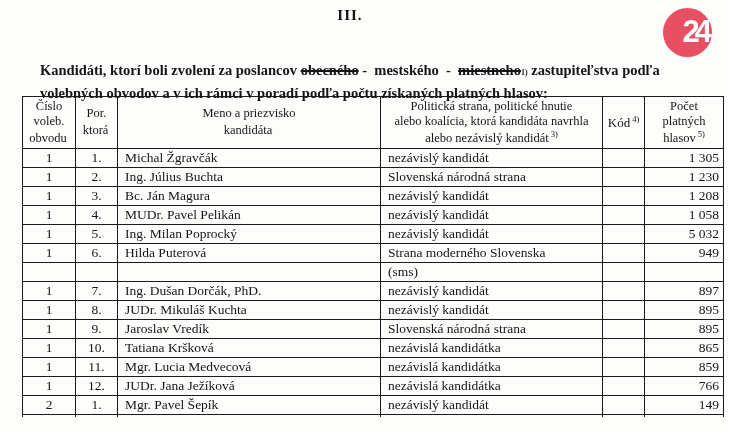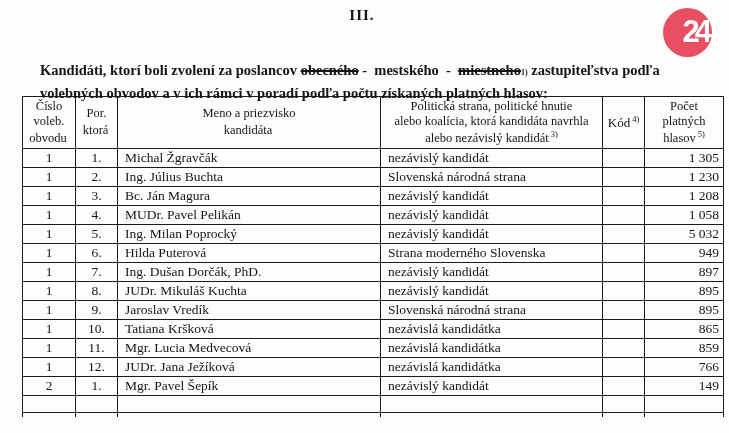--- a/index.html
+++ b/index.html
@@ -3,21 +3,21 @@
 <meta charset="utf-8">
 <style>
   html,body{margin:0;padding:0;}
   body{
     width:729px;height:433px;position:relative;overflow:hidden;
     background:#fdfdfc;color:#151515;
     font-family:"Liberation Serif","DejaVu Serif",serif;
     -webkit-font-smoothing:antialiased;
   }
   .doc-title{
-    position:absolute;top:7px;left:12px;width:700px;text-align:center;
+    position:absolute;top:7px;left:0;width:700px;text-align:center;
     font-weight:bold;font-size:15px;letter-spacing:1px;
   }
   .logo-badge{
     position:absolute;top:8px;left:663px;width:49px;height:49px;border-radius:50%;
     display:flex;align-items:center;justify-content:center;
   }
   .logo-badge span{
     color:#fff;font-family:"Liberation Sans","DejaVu Sans",sans-serif;
     font-weight:800;font-size:31px;letter-spacing:-5px;padding-right:5px;
     transform:translateY(-1px);
@@ -132,20 +132,28 @@
         </tr>
         <tr>
           <td class="c0">1</td>
           <td class="c1">6.</td>
           <td class="c2">Hilda Puterová</td>
           <td class="c3">Strana moderného  Slovenska</td>
           <td class="c4"></td>
           <td class="c5">949</td>
         </tr>
         <tr>
+          <td class="c0"></td>
+          <td class="c1"></td>
+          <td class="c2"></td>
+          <td class="c3">(sms)</td>
+          <td class="c4"></td>
+          <td class="c5"></td>
+        </tr>
+        <tr>
           <td class="c0">1</td>
           <td class="c1">7.</td>
           <td class="c2">Ing. Dušan Dorčák, PhD.</td>
           <td class="c3">nezávislý kandidát</td>
           <td class="c4"></td>
           <td class="c5">897</td>
         </tr>
         <tr>
           <td class="c0">1</td>
           <td class="c1">8.</td>

